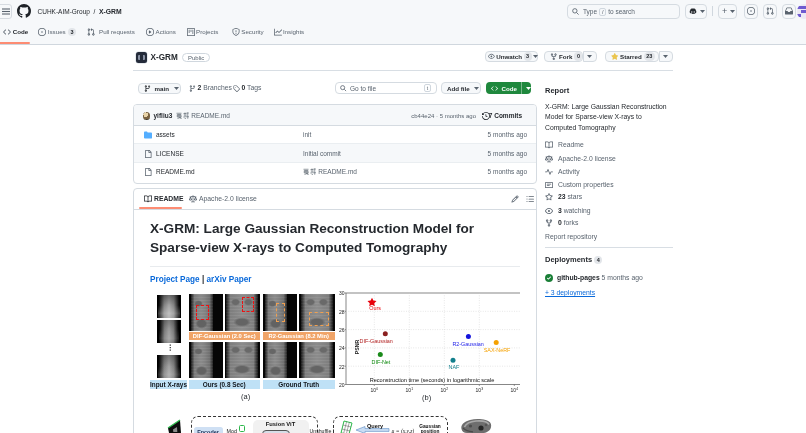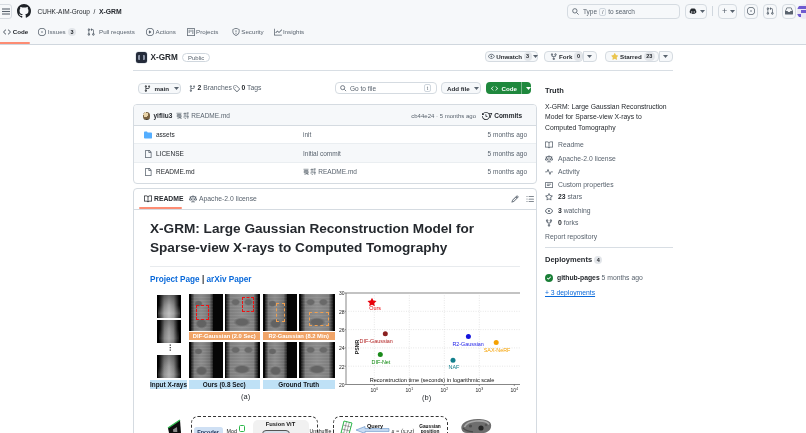--- a/index.html
+++ b/index.html
@@ -405,21 +405,21 @@
   <text x="33.5" y="73.8" font-size="5.4" fill="#0f8a0f" font-family="Liberation Sans">DIF-Net</text>
   <circle cx="115" cy="70.3" r="2.5" fill="#127f8c"></circle>
   <text x="110.5" y="79.3" font-size="5.4" fill="#127f8c" font-family="Liberation Sans">NAF</text>
   <circle cx="130.4" cy="46.4" r="2.5" fill="#1414dc"></circle>
   <text x="114.4" y="55.9" font-size="5.4" fill="#2222e8" font-family="Liberation Sans">R2-Gaussian</text>
   <circle cx="158.2" cy="52.5" r="2.5" fill="#f5a100"></circle>
   <text x="145.7" y="61.8" font-size="5.4" fill="#f5a100" font-family="Liberation Sans">SAX-NeRF</text>
   <text x="94" y="91.8" font-size="5.6" fill="#111" text-anchor="middle" font-family="Liberation Sans">Reconstruction time (seconds) in logarithmic scale</text>
 </svg>
 
-<div class="abs" style="left:545px;top:86px;font-size:7.5px;font-weight:700;color:#25292e;">Truth</div>
+<div class="abs" style="left:545px;top:86px;font-size:7.5px;font-weight:700;color:#25292e;">Report</div>
 <div class="abs" style="left:545px;top:101.5px;width:127px;font-size:6.8px;color:#25292e;line-height:10.9px;">X-GRM: Large Gaussian Reconstruction Model for Sparse-view X-rays to Computed Tomography</div>
 
 <svg class="abs" style="left:545px;top:141px;" width="8" height="8" viewBox="0 0 16 16" fill="#59636e">
     <path d="M0 1.75A.75.75 0 0 1 .75 1h4.253c1.227 0 2.317.59 3 1.501A3.743 3.743 0 0 1 11.006 1h4.245a.75.75 0 0 1 .75.75v10.5a.75.75 0 0 1-.75.75h-4.507a2.25 2.25 0 0 0-1.591.659l-.622.621a.75.75 0 0 1-1.06 0l-.622-.621A2.25 2.25 0 0 0 5.258 13H.75a.75.75 0 0 1-.75-.75Zm7.251 10.324.004-5.073-.002-2.253A2.25 2.25 0 0 0 5.003 2.5H1.5v9h3.757a3.75 3.75 0 0 1 1.994.574ZM8.755 4.75l-.004 7.322a3.752 3.752 0 0 1 1.992-.572H14.5v-9h-3.495a2.25 2.25 0 0 0-2.25 2.25Z"></path>
   </svg>
 <div class="abs muted" style="left:558px;top:141px;font-size:6.8px;">Readme</div>
 
 <svg class="abs" style="left:545px;top:154.5px;" width="8" height="8" viewBox="0 0 16 16" fill="#59636e">
     <path d="M8.75.75V2h.985c.304 0 .603.08.867.231l1.29.736c.038.022.08.033.124.033h2.234a.75.75 0 0 1 0 1.5h-.427l2.111 4.692a.75.75 0 0 1-.154.838l-.53-.53.529.531-.001.002-.002.002-.006.006-.006.005-.01.01-.045.04c-.21.176-.441.327-.686.45C14.556 10.78 13.88 11 13 11a4.498 4.498 0 0 1-2.023-.454 3.544 3.544 0 0 1-.686-.45l-.045-.04-.016-.015-.006-.006-.004-.004v-.001a.75.75 0 0 1-.154-.838L12.178 4.5h-.162c-.305 0-.604-.079-.868-.231l-1.29-.736a.245.245 0 0 0-.124-.033H8.75V13h2.5a.75.75 0 0 1 0 1.5h-6.5a.75.75 0 0 1 0-1.5h2.5V3.5h-.984a.245.245 0 0 0-.124.033l-1.289.737c-.265.15-.564.23-.869.23h-.162l2.112 4.692a.75.75 0 0 1-.154.838l-.53-.53.529.531-.001.002-.002.002-.006.006-.016.015-.045.04c-.21.176-.441.327-.686.45C4.556 10.78 3.88 11 3 11a4.498 4.498 0 0 1-2.023-.454 3.544 3.544 0 0 1-.686-.45l-.045-.04-.016-.015-.006-.006-.004-.004v-.001a.75.75 0 0 1-.154-.838L2.178 4.5H1.75a.75.75 0 0 1 0-1.5h2.234a.249.249 0 0 0 .125-.033l1.288-.737c.265-.15.564-.23.869-.23h.984V.75a.75.75 0 0 1 1.5 0Zm2.945 8.477c.285.135.718.273 1.305.273s1.02-.138 1.305-.273L13 6.327Zm-10 0c.285.135.718.273 1.305.273s1.02-.138 1.305-.273L3 6.327Z"></path>
   </svg>

